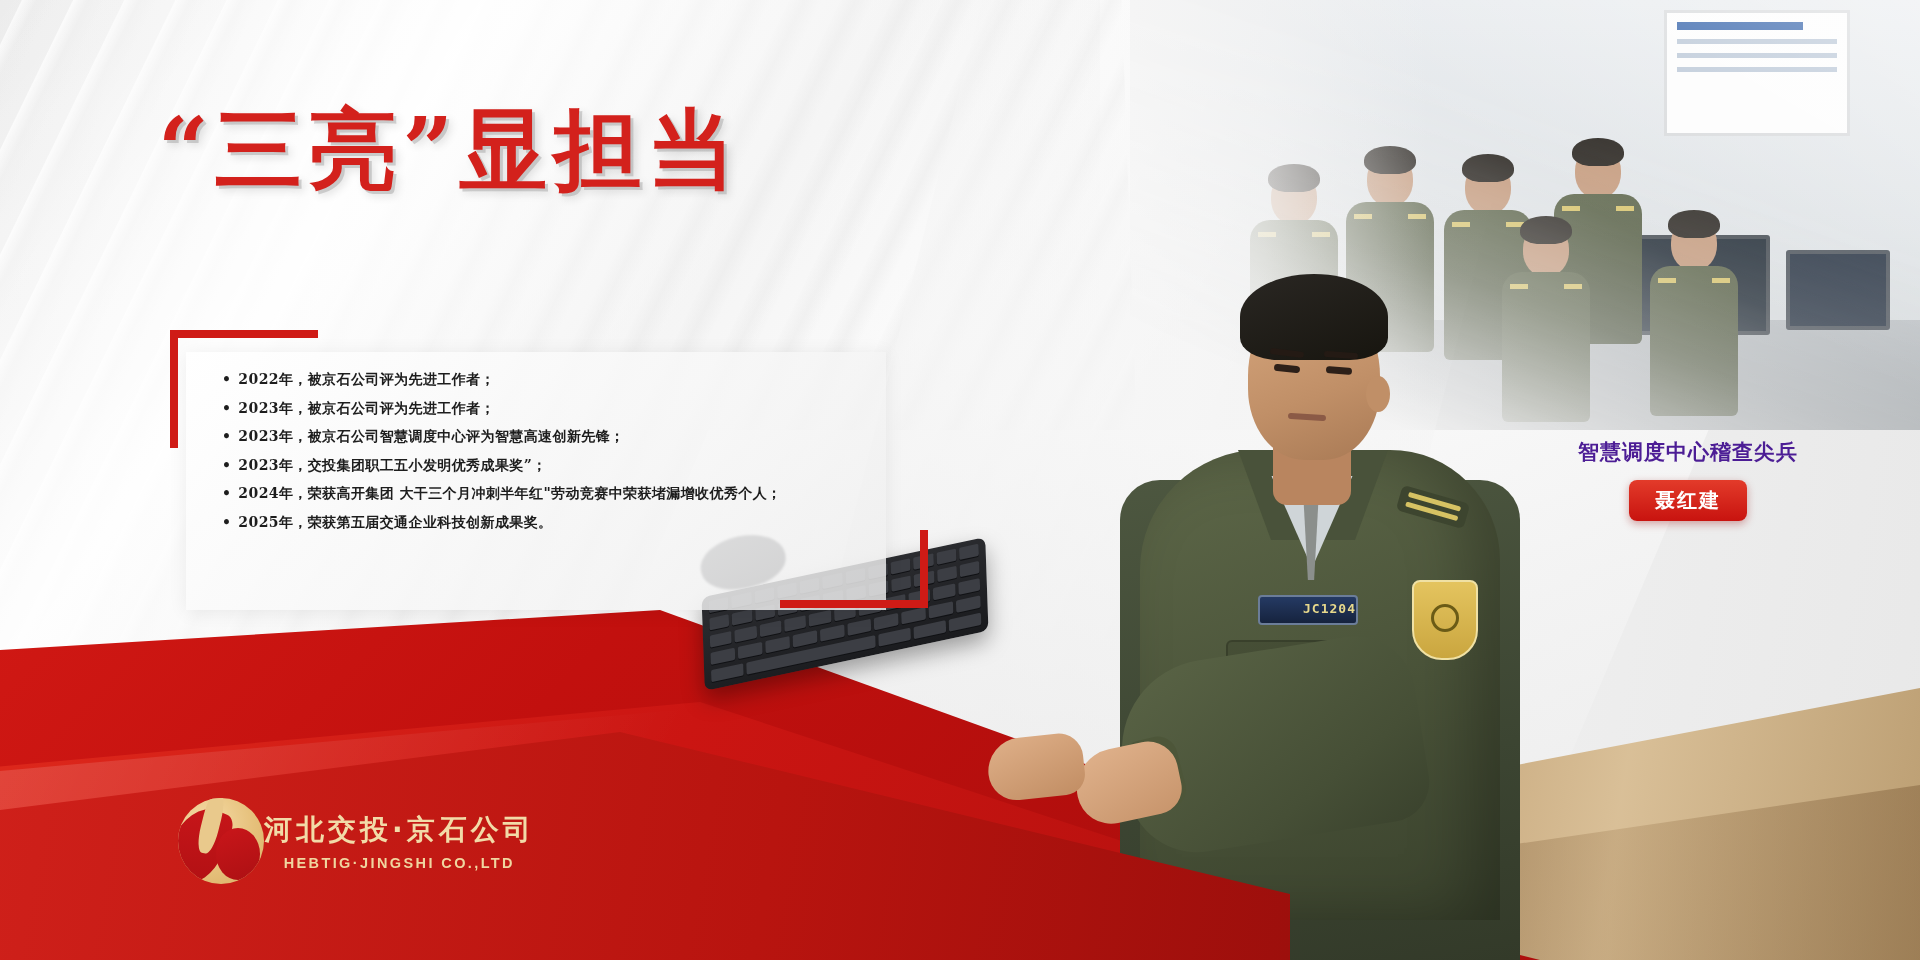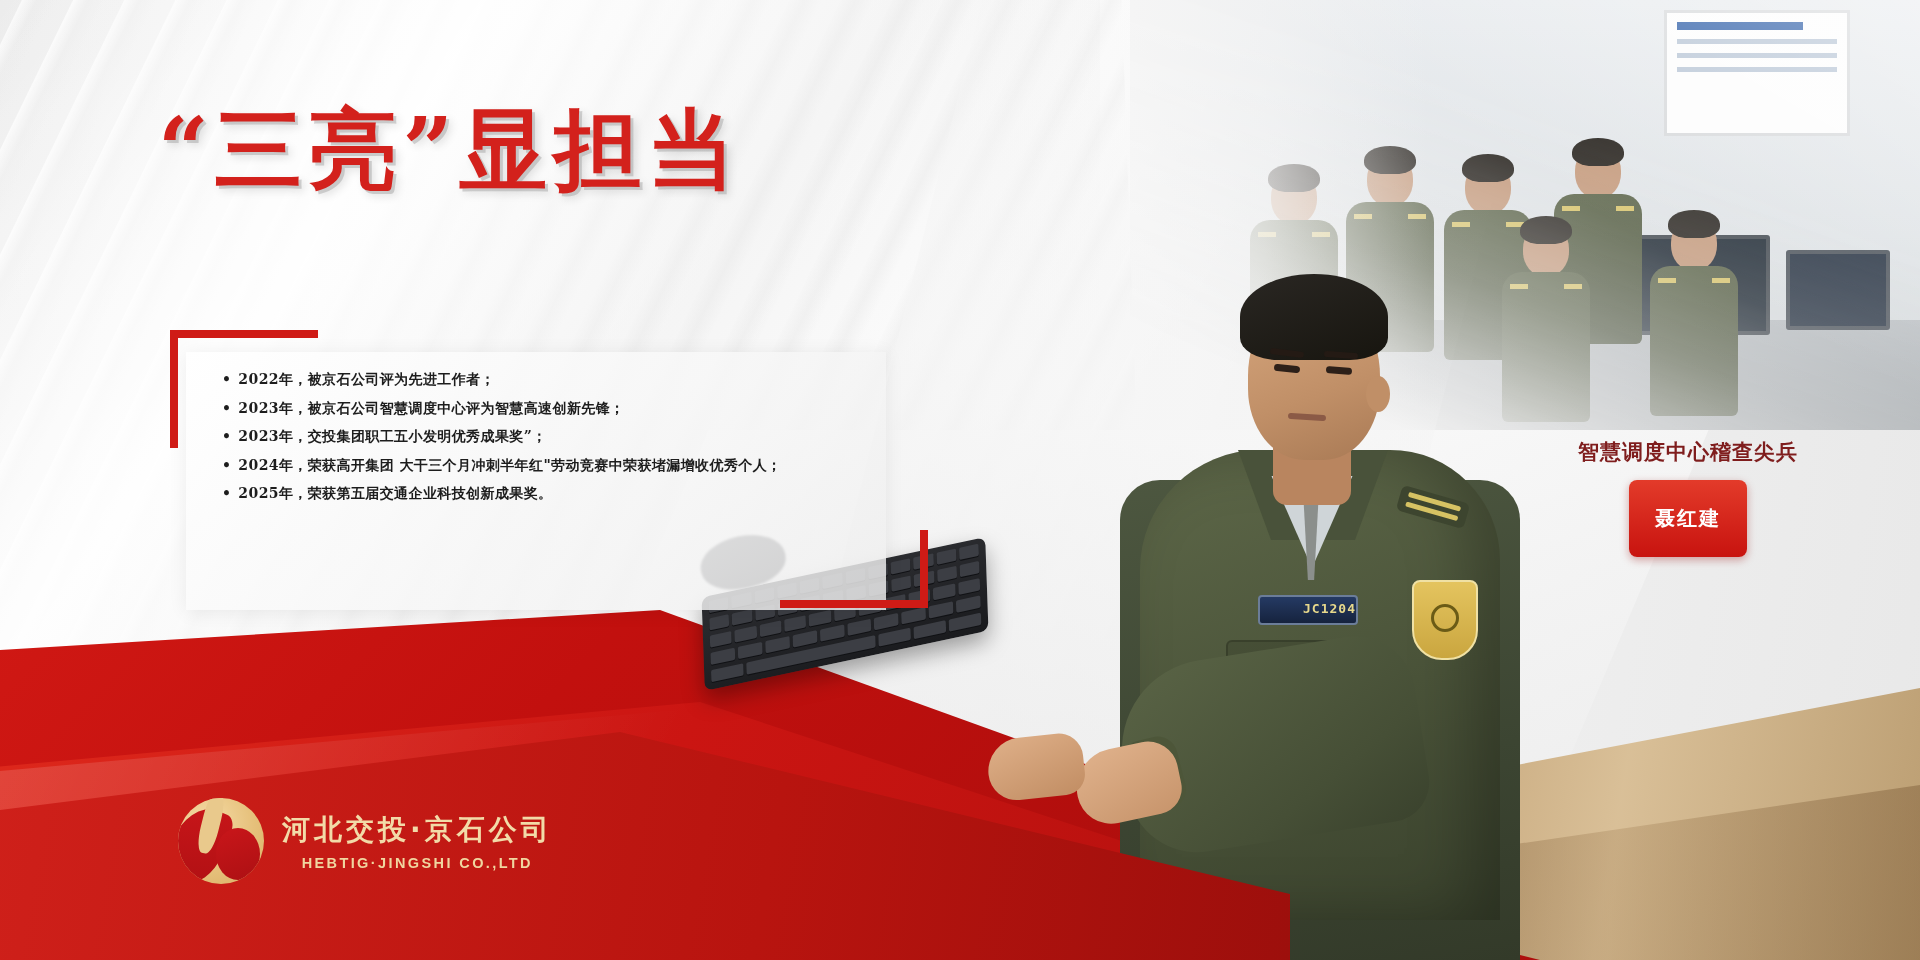--- a/index.html
+++ b/index.html
@@ -149,28 +149,28 @@
   
   .br{position:absolute;background:#cf1b16;}
   .br-tl-h{left:170px;top:330px;width:148px;height:8px;}
   .br-tl-v{left:170px;top:330px;width:8px;height:118px;}
   .br-br-h{left:780px;top:600px;width:148px;height:8px;}
   .br-br-v{left:920px;top:530px;width:8px;height:78px;}
 
   
   .caption{position:absolute;left:1568px;top:438px;width:240px;text-align:center;}
   .caption .name-role{font-family:"DejaVu Sans","Liberation Sans",sans-serif;font-weight:700;
-    font-size:21px;color:#7f1d1d;letter-spacing:1px;white-space:nowrap;}
-  .caption .name-pill{display:inline-block;margin-top:14px;padding:25px 26px;border-radius:8px;
+    font-size:21px;color:#4c1d95;letter-spacing:1px;white-space:nowrap;}
+  .caption .name-pill{display:inline-block;margin-top:14px;padding:7px 26px;border-radius:8px;
     background:linear-gradient(180deg,#e33b2a 0%,#c8130f 100%);
     color:#fff;font-weight:700;font-size:20px;letter-spacing:2px;
     box-shadow:0 3px 8px rgba(150,10,10,.35);}
 
   
-  .logo{position:absolute;left:178px;top:798px;display:flex;align-items:center;gap:18px;}
+  .logo{position:absolute;left:178px;top:798px;display:flex;align-items:center;}
   .logo .mark{width:86px;height:86px;border-radius:50%;position:relative;
     background:radial-gradient(circle at 34% 30%, #f6dca8 0%, #e6c17c 55%, #d9ae62 100%);overflow:hidden;}
   .logo .mark .petal{position:absolute;background:#c9161a;}
   .logo .mark .p1{left:-6px;top:8px;width:52px;height:78px;border-radius:60% 20% 50% 40%;transform:rotate(22deg);
     background:linear-gradient(160deg,#c9161a 0%,#b01013 100%);}
   .logo .mark .p2{left:38px;top:30px;width:44px;height:52px;border-radius:50%;
     background:linear-gradient(160deg,#c9161a 0%,#ad1013 100%);}
   .logo .mark .p3{left:24px;top:-6px;width:18px;height:62px;border-radius:40%;transform:rotate(14deg);
     background:#e9c98c;}
   .logo .txt .cn{font-size:28px;font-weight:700;color:#f2dba8;letter-spacing:4px;
@@ -334,20 +334,21 @@
   </div>
 
   <div class="panel"></div>
   <div class="br br-tl-h"></div>
   <div class="br br-tl-v"></div>
   <div class="br br-br-h"></div>
   <div class="br br-br-v"></div>
 
   <ul class="bullets">
     <li>2022年，被京石公司评为先进工作者；</li>
+    <li>2023年，被京石公司评为先进工作者；</li>
     <li>2023年，被京石公司智慧调度中心评为智慧高速创新先锋；</li>
     <li>2023年，交投集团职工五小发明优秀成果奖”；</li>
     <li>2024年，荣获高开集团 大干三个月冲刺半年红"劳动竞赛中荣获堵漏增收优秀个人；</li>
     <li>2025年，荣获第五届交通企业科技创新成果奖。</li>
   </ul>
 
   <div class="caption">
     <div class="name-role">智慧调度中心稽查尖兵</div>
     <div class="name-pill">聂红建</div>
   </div>

